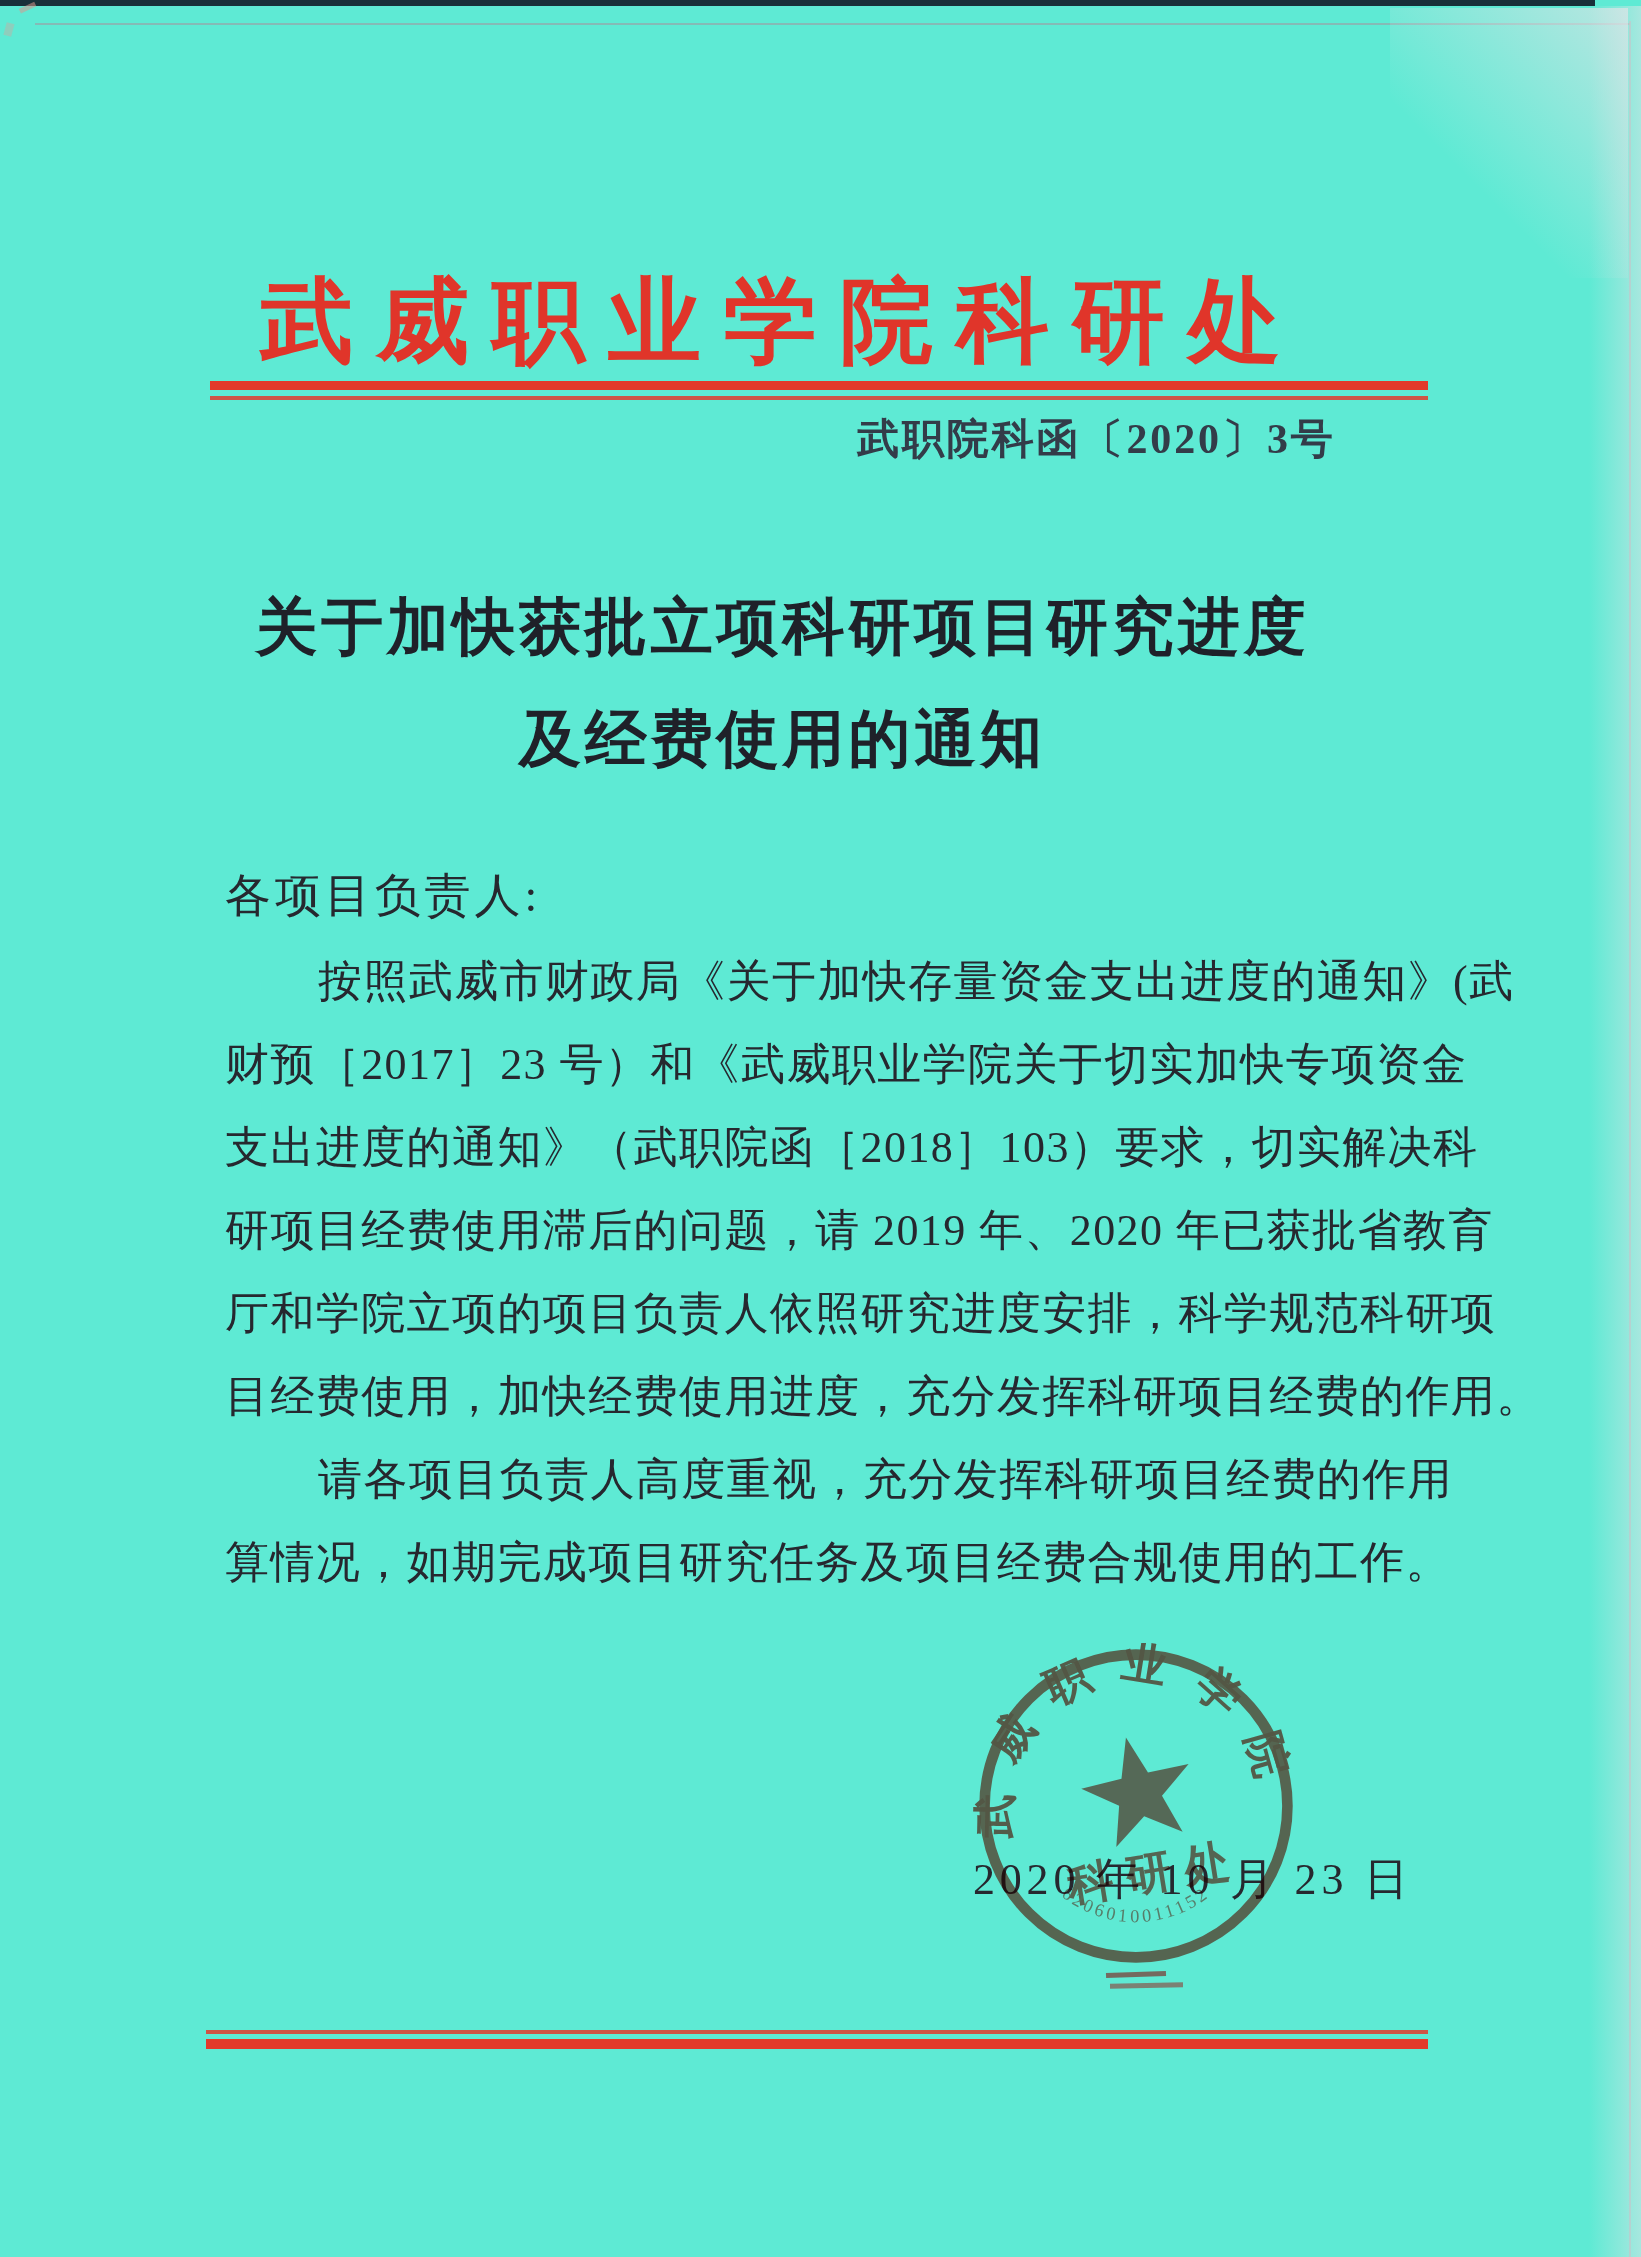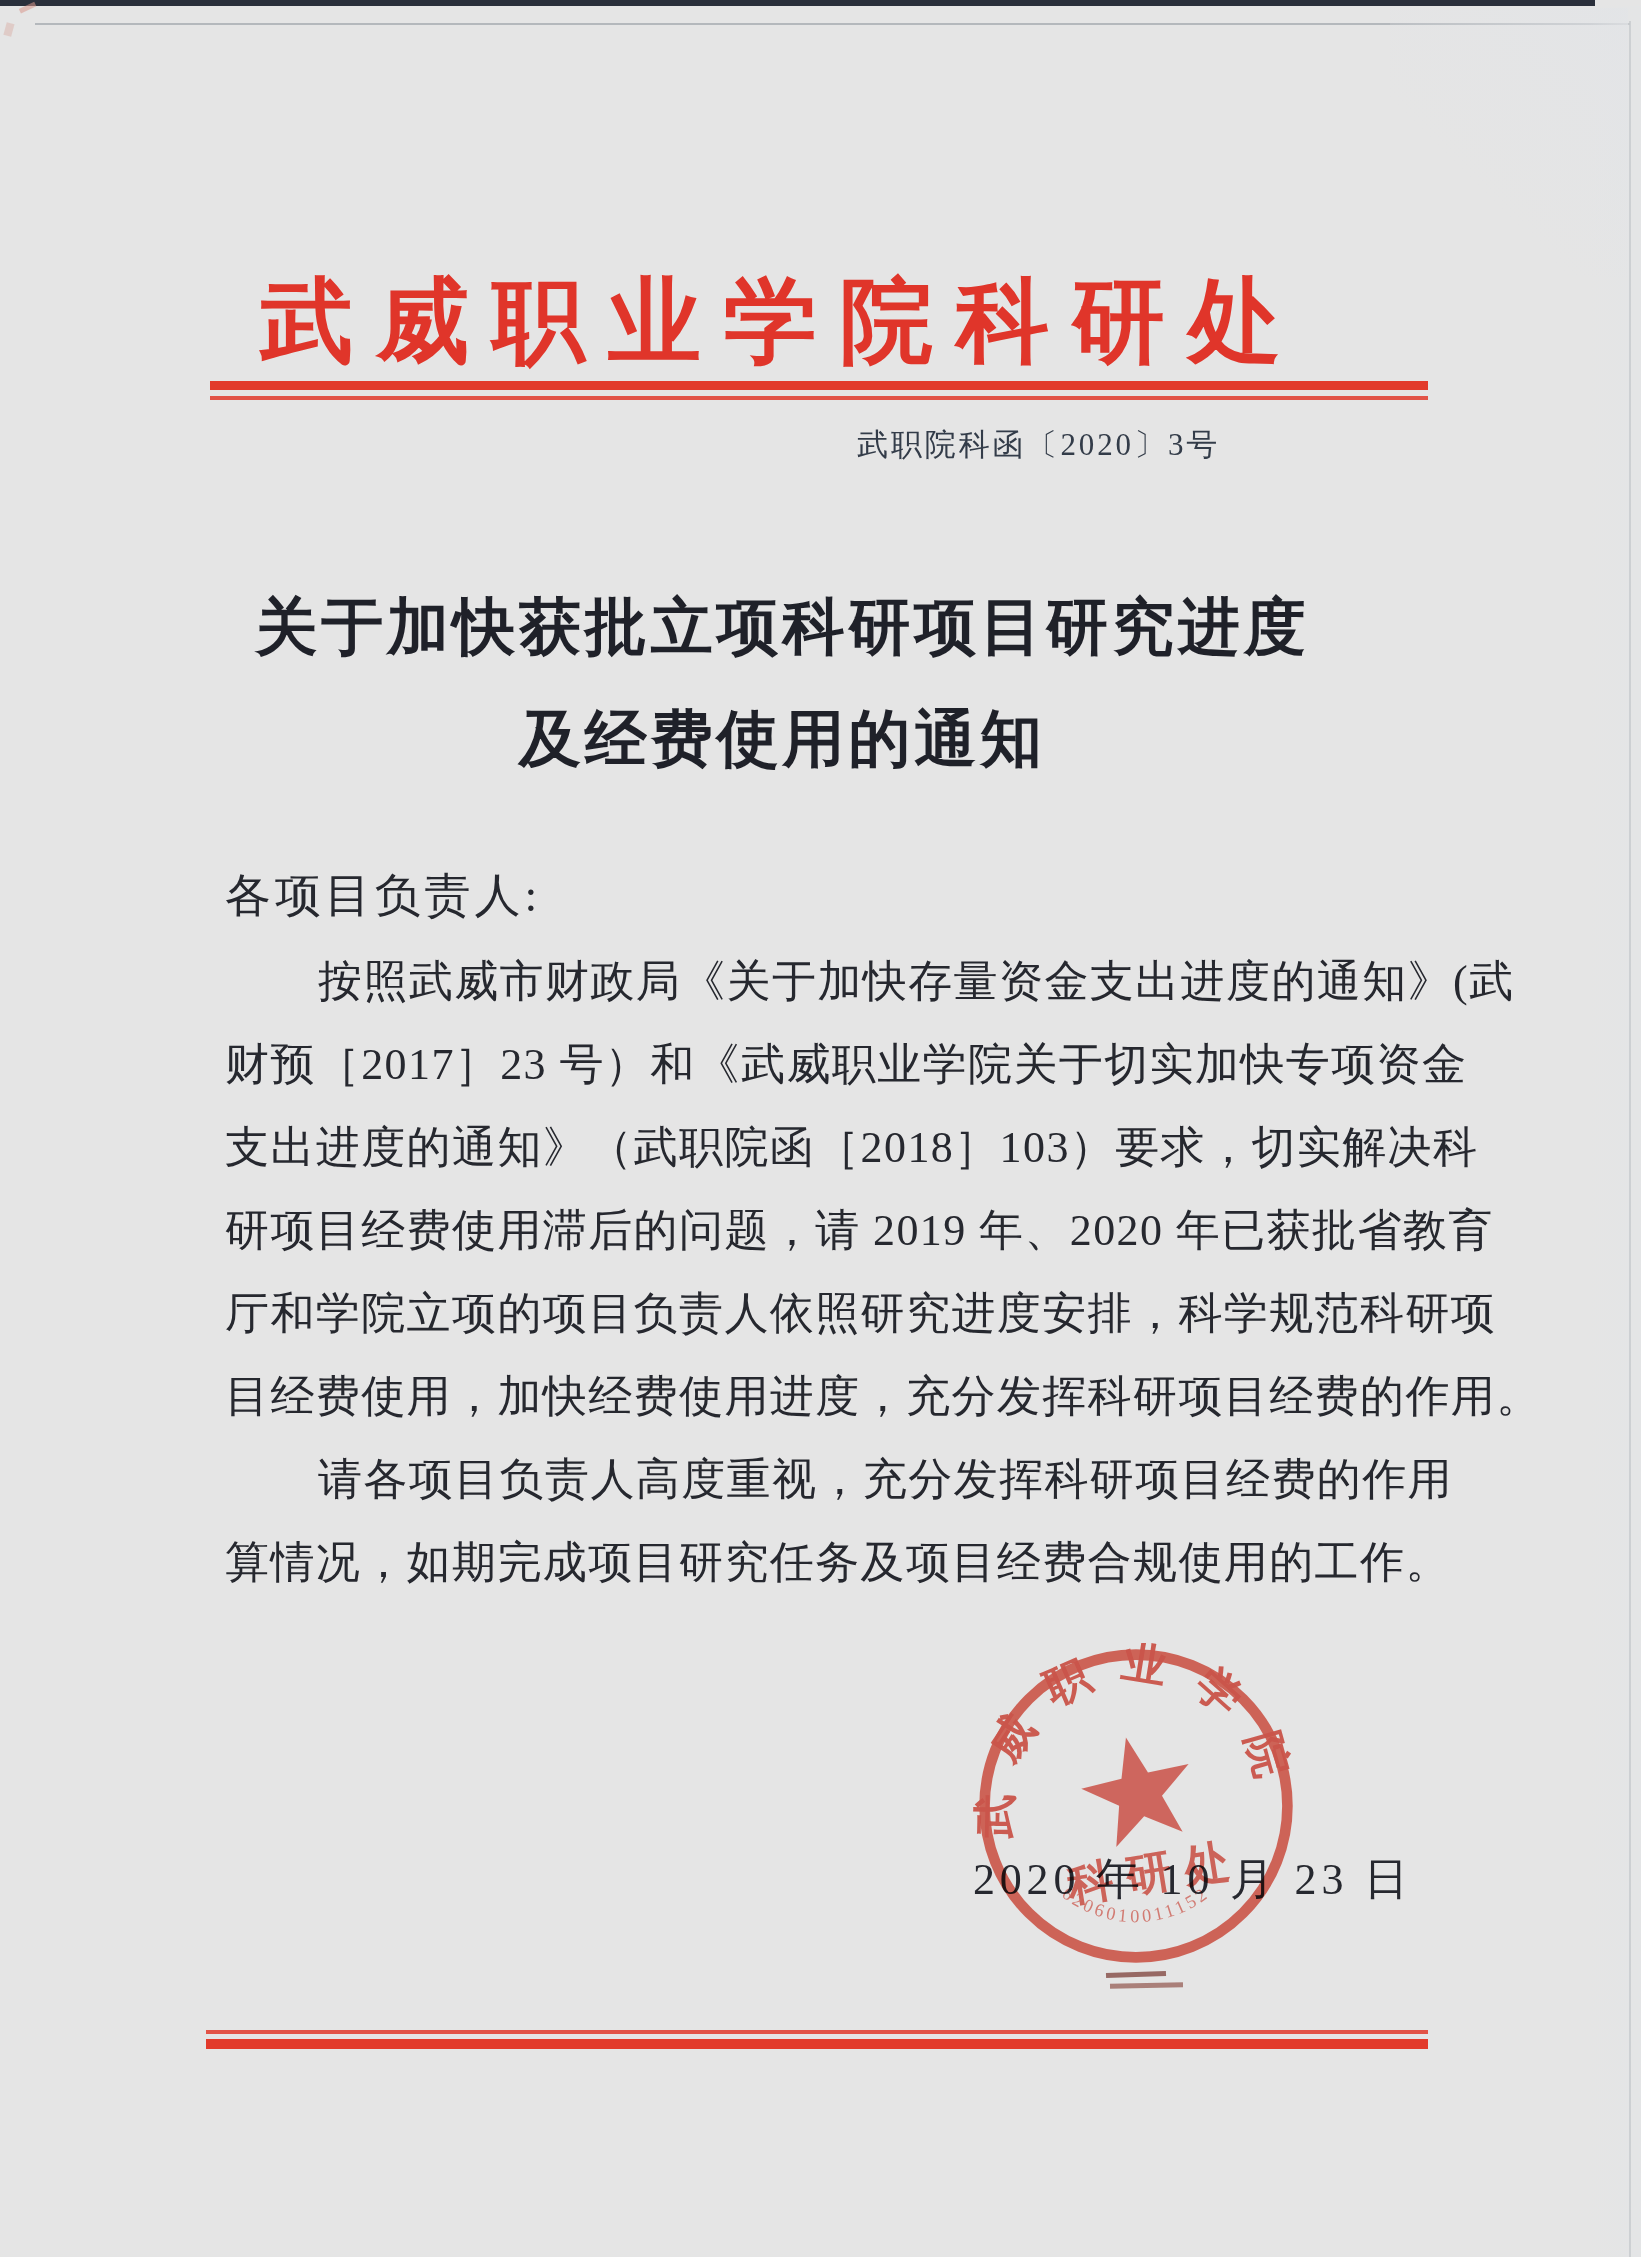--- a/index.html
+++ b/index.html
@@ -1,19 +1,19 @@
 <!DOCTYPE html>
 <html><head>
 <meta charset="utf-8">
 <style>
   html,body{margin:0;padding:0;background:#ffffff;}
   .page{
     position:relative;
     width:1641px;height:2257px;
-    background:#e5e5e5;
+    background:#5eead4;
     overflow:hidden;
     font-family:"Liberation Serif","DejaVu Serif",serif;
     color:#2a2c34;
   }
   
   .scan-top-strip{position:absolute;left:0;top:0;width:1595px;height:5.8px;background:#101623;opacity:.88;}
   .scan-top-line{position:absolute;left:35px;top:23px;width:1595px;height:1.9px;background:#9aa0a6;opacity:.65;}
   .scan-right-line{position:absolute;left:1629px;top:21px;width:1.9px;height:2236px;background:#c3c7cb;opacity:.7;}
   .scan-right-band{position:absolute;left:1589px;top:5.8px;width:52px;height:2252px;
     background:linear-gradient(90deg,rgba(255,255,255,0),#e3e5e7);opacity:.55;}
@@ -26,22 +26,22 @@
   .masthead{
     position:absolute;left:237px;top:259px;width:1052px;height:106px;
     text-align:center;white-space:nowrap;
     font-size:93px;font-weight:bold;letter-spacing:23px;
     color:#e0352a;text-indent:23px;
   }
   .rule-top-thick{position:absolute;left:210px;top:381px;width:1218px;height:8.7px;background:#e23a2b;}
   .rule-top-thin{position:absolute;left:210px;top:396px;width:1218px;height:3.9px;background:#e23a2b;opacity:.85;}
 
   .doc-number{
-    position:absolute;left:857px;top:424px;
-    font-size:31px;letter-spacing:2.9px;color:#333c49;white-space:nowrap;
+    position:absolute;left:857px;top:411px;
+    font-size:42px;letter-spacing:2.9px;color:#333c49;white-space:nowrap;font-weight:bold;
   }
 
   .doc-title{position:absolute;left:232px;width:1101px;text-align:center;
     font-size:62px;font-weight:bold;letter-spacing:3.9px;color:#1f2129;white-space:nowrap;}
   .doc-title.l1{top:585px;}
   .doc-title.l2{top:697px;}
 
   .salutation{position:absolute;left:225px;top:865px;font-size:46px;letter-spacing:3.9px;color:#26282f;white-space:nowrap;text-align:right;}
 
   .bline{position:absolute;left:225px;font-size:44px;letter-spacing:1.4px;color:#26282f;white-space:nowrap;}

